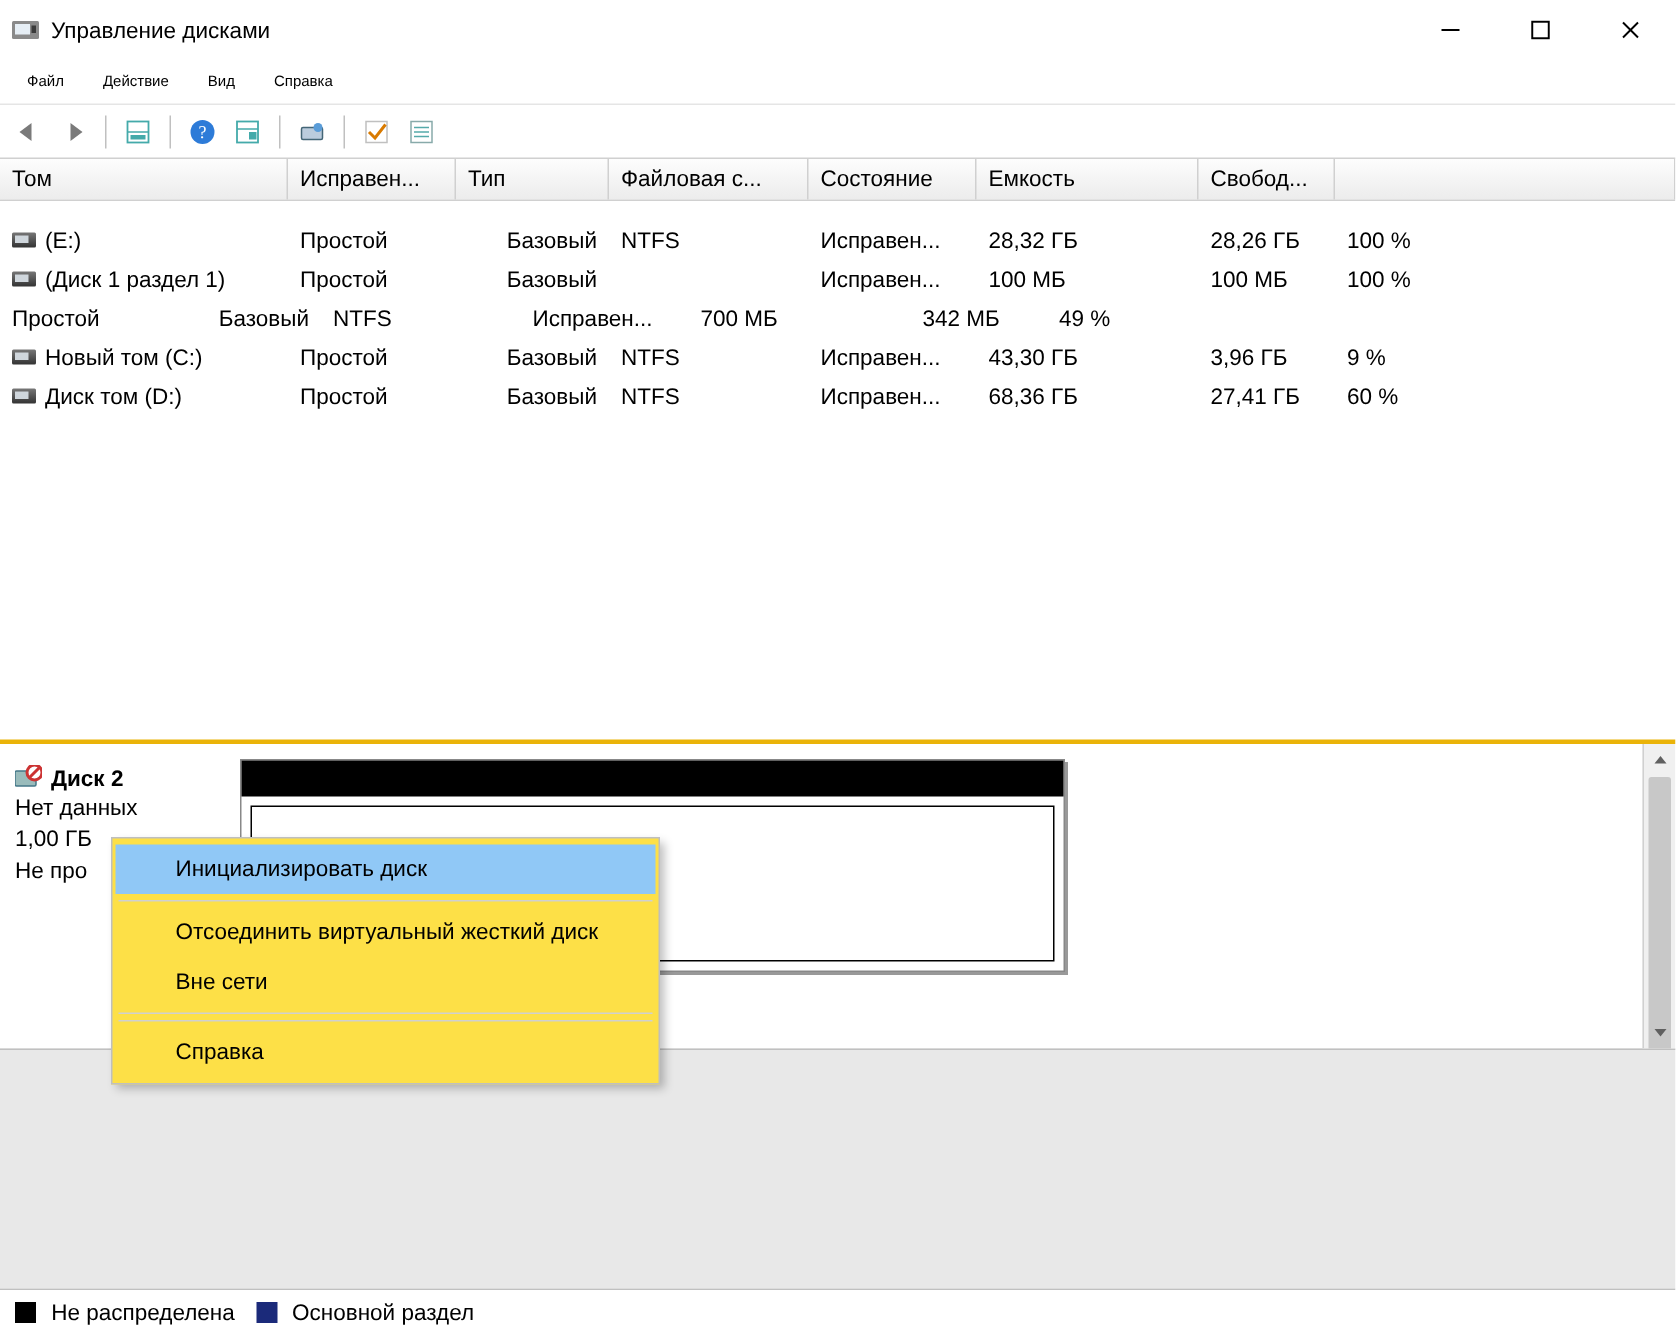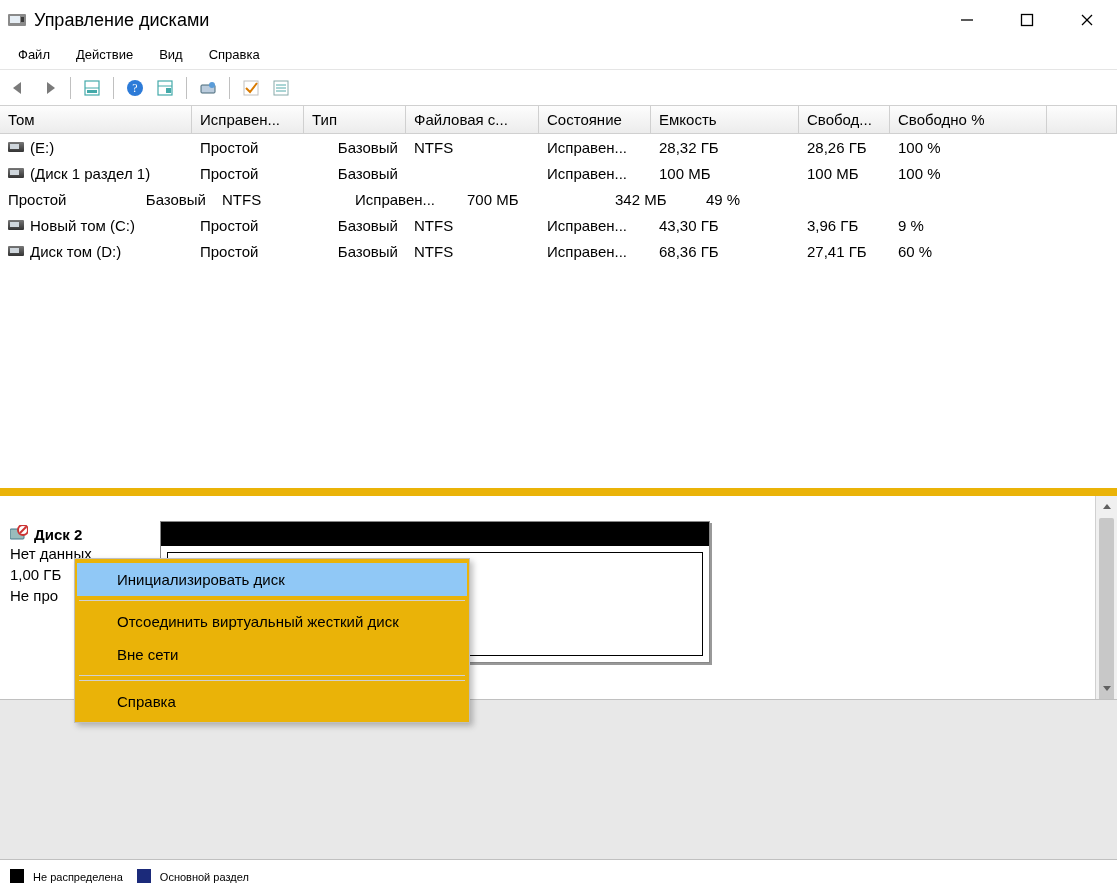--- a/index.html
+++ b/index.html
@@ -22,66 +22,67 @@
     display: flex;
     align-items: center;
     padding: 0 0 0 8px;
     background: #fff;
   }
   .titlebar .app-icon {
     width: 18px; height: 16px;
     margin-right: 8px;
     display:inline-block;
   }
-  .titlebar .title { flex: 0 0 auto; font-size: 18px; }
+  .titlebar .title { flex: 0 0 auto; font-size: 15px; }
   .titlebar .spacer { flex: 1; }
   .win-btn {
     width: 60px; height: 40px;
     display: flex; align-items:center; justify-content:center;
     color:#000;
   }
   .win-btn svg { width: 14px; height: 14px; }
   
   .menubar {
     height: 30px;
     display:flex;
     align-items:center;
     padding: 0 6px;
     gap: 2px;
     border-bottom: 1px solid #e5e5e5;
   }
   .menubar .menu-item {
     padding: 4px 12px;
-    font-size: 13px;
+    font-size: 10px;
   }
   
   .toolbar {
     height: 36px;
     display:flex;
     align-items:center;
     padding: 0 6px;
     gap: 4px;
     border-bottom: 1px solid #d0d0d0;
   }
   .tool-btn {
     width: 26px; height: 26px;
     display:flex; align-items:center; justify-content:center;
     border: 1px solid transparent;
   }
   .tool-sep {
     width: 1px; height: 22px; background:#c0c0c0; margin: 0 4px;
   }
   
   .volume-pane {
-    border-bottom: 8px solid #eab308;
+    border-bottom: 3px solid #eab308;
     background:#fff;
     height: 390px;
     overflow:hidden;
     display:flex;
     flex-direction:column;
+    gap:13px;
   }
   .vol-header {
     display:flex;
     height: 28px;
     background: linear-gradient(#fdfdfd,#ececec);
     border-bottom: 1px solid #d0d0d0;
   }
   .vol-header .hcell {
     border-right: 1px solid #d0d0d0;
     padding: 3px 8px;
@@ -128,21 +129,21 @@
   .graph-pane {
     flex:1;
     background:#fff;
     display:flex;
     flex-direction:column;
     position:relative;
   }
   .graph-scroll {
     flex:1;
     overflow:hidden;
-    padding: 25px 6px 10px 6px;
+    padding: 10px 6px 10px 6px;
     position:relative;
   }
   .disk-row {
     display:flex;
     align-items:flex-start;
     gap:8px;
   }
   .disk-label {
     width: 146px;
     padding: 4px 4px;
@@ -198,34 +199,34 @@
   }
   .scrollbar-v .dn { position:absolute; bottom:0; left:0;}
   
   .legend {
     height: 32px;
     border-top:1px solid #c0c0c0;
     display:flex;
     align-items:center;
     gap: 14px;
     padding: 0 10px;
-    font-size:11px;
+    font-size:15px;
     background:#fff;
   }
   .legend .sw {
     width:14px; height:14px; display:inline-block; margin-right:6px;
     vertical-align:-2px;
   }
   
   .context-menu {
     position:absolute;
     left: 74px;
     top: 558px;
-    width: 396px;
-    background:#eab308;
+    width: 366px;
+    background:#fde047;
     border:1px solid #bfbfbf;
     box-shadow: 3px 3px 6px rgba(0,0,0,.25);
     padding: 4px 2px;
     z-index: 50;
   }
   .ctx-item {
     padding: 8px 14px 8px 40px;
     font-size:15px;
     position:relative;
   }
@@ -333,21 +334,20 @@
 
 <div class="volume-pane">
   <div class="vol-header">
     <div class="hcell w0">Том</div>
     <div class="hcell w1">Исправен...</div>
     <div class="hcell w2">Тип</div>
     <div class="hcell w3">Файловая с...</div>
     <div class="hcell w4">Состояние</div>
     <div class="hcell w5">Емкость</div>
     <div class="hcell w6">Свобод...</div>
-    <div class="hcell w7">Свободно %</div>
     <div class="hcell w8"></div>
   </div>
   <div class="vol-rows" id="vol-rows">
       <div class="vol-row">
         <div class="cell w0">
           <span class="vol-icon"></span>
           <span>(E:)</span>
         </div>
         <div class="cell w1">Простой</div>
         <div class="cell w2">Базовый</div>

